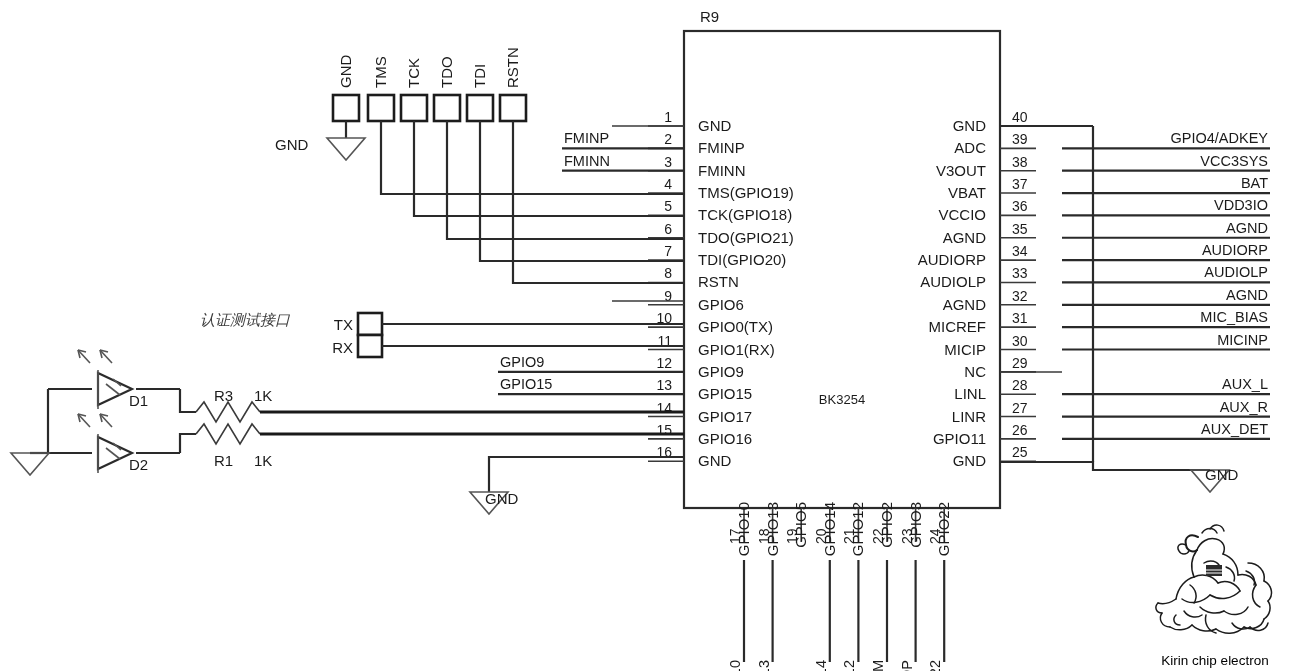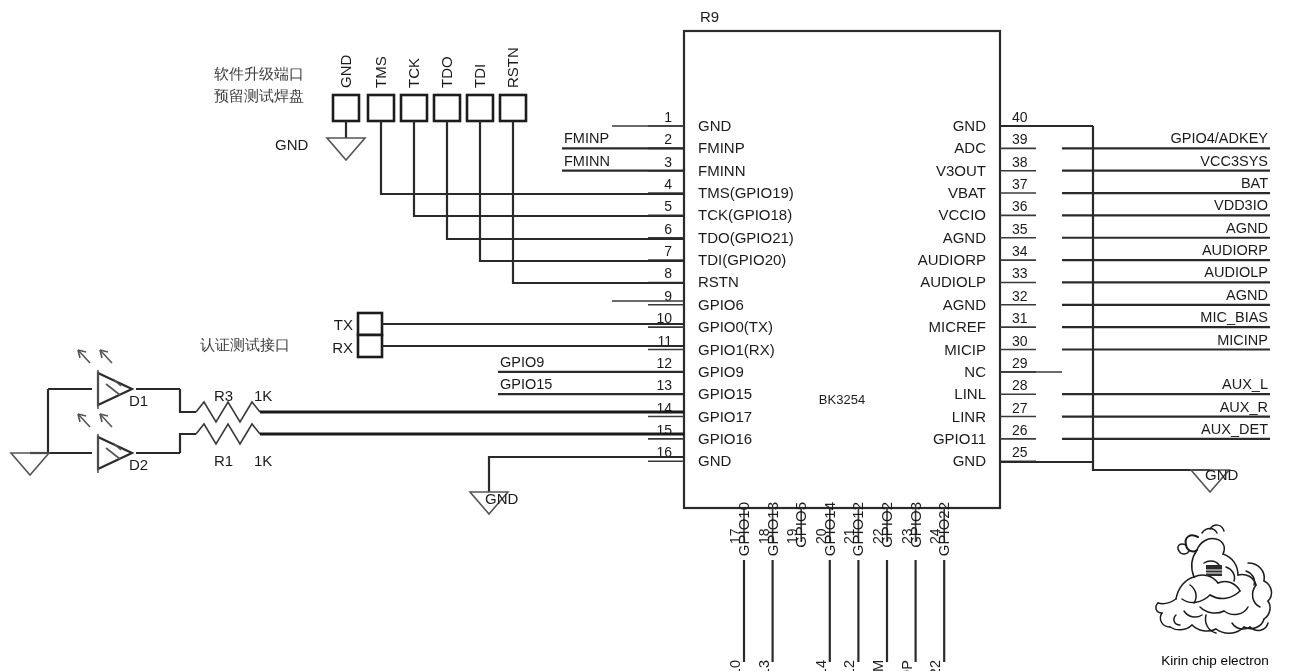--- a/index.html
+++ b/index.html
@@ -325,26 +325,22 @@
     <g>
       <path class="gndsym" d="M470 492 L508 492 L489 514 Z"></path>
     </g>
     <text class="lbl gndtxt" x="485" y="504">GND</text>
 
     <path class="wire" d="M612 301 L684 301"></path>
     <path class="wire" d="M612 126 L684 126"></path>
 
   </svg>
 
-  <div style="position:absolute;left:214px;top:64px;width:128px;line-height:1.45;">
-    <div class="cn" style="font-size:15px;color:#3c3c3c;">软件升级端口</div>
-    <div class="cn" style="font-size:15px;color:#3c3c3c;">预留测试焊盘</div>
-  </div>
-
-  <div style="position:absolute;left:200px;top:336px;">
+
+  <div style="position:absolute;left:200px;top:311px;font-style:italic;">
     <div class="cn" style="font-size:15px;color:#3c3c3c;">认证测试接口</div>
   </div>
 
   <div id="logo">
     <svg viewBox="0 0 150 148" width="150" height="148">
       <g fill="none" stroke="#1c1c1c" stroke-width="1.5" stroke-linecap="round">
 
         <path d="M58 22 C50 18 44 22 46 30 C47 36 53 38 57 35" stroke-width="2"></path>
         <path d="M57 35 C60 27 68 22 76 24 C84 26 86 33 83 39"></path>
         <path d="M46 30 C40 27 36 31 39 36 C41 40 47 40 49 36"></path>

